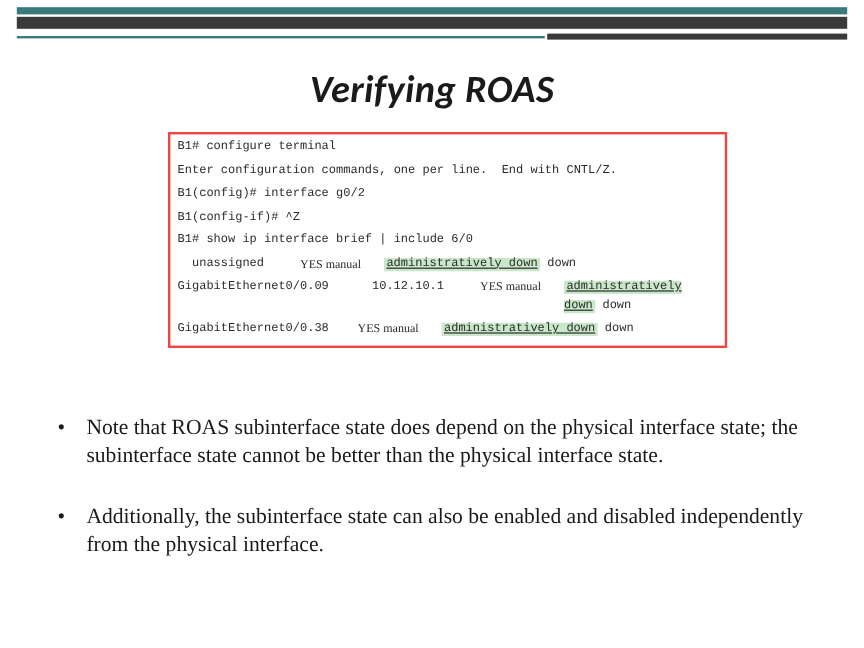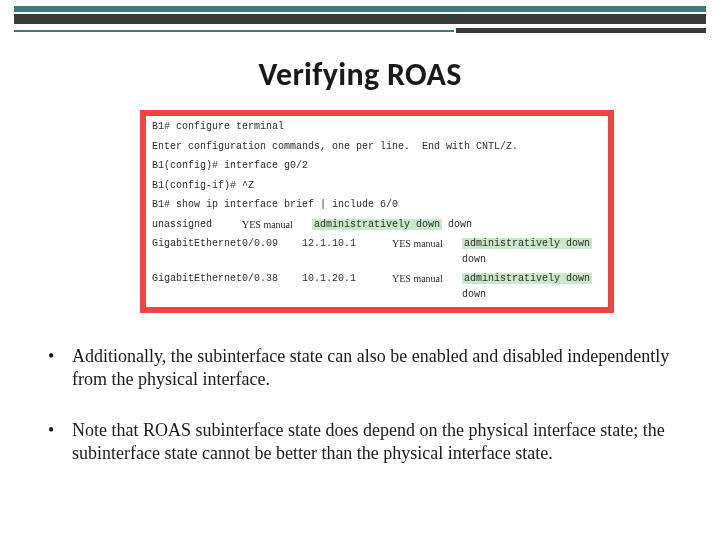--- a/index.html
+++ b/index.html
@@ -32,50 +32,51 @@
   .bar.teal-thin{top:30px;left:14px;width:440px;border-top:2px solid var(--teal);}
   .bar.dark-over{top:28px;left:456px;width:250px;border-top:5px solid var(--dark);}
 
   .title{
     position:absolute;top:55px;left:0;width:100%;
     text-align:center;
     font-family:"Calibri","Segoe UI",Arial,sans-serif;
     font-weight:700;
     font-size:32px;
     letter-spacing:0.3px;
+    font-style:italic;
   }
 
   .codebox{
     position:absolute;
     left:140px;top:110px;width:462px;
-    border:6px solid #ef4444;
+    border:2px solid #ef4444;
     background:#fff;
     font-family:"Courier New",Courier,monospace;
     font-size:10px;
     line-height:1.55;
     color:#2b2b2b;
     padding:3px 0 1px;
   }
   .codeline{
     white-space:pre;
     padding:0 6px 2px;
     margin-bottom:2px;
     position:relative;
   }
   
   .row{
     display:flex;
     padding:0 6px 2px;
     margin-bottom:2px;
   }
   .row .c0{flex:0 0 150px;}
-  .row .c1{flex:0 0 90px;}
+  .row .c1{flex:0 0 90px;margin-left:12px;}
   .row .c2{flex:0 0 70px;font-family:Liberation Serif, serif;}
   .row .c3{flex:1 1 auto;}
-  .row .c3 span.status{background:var(--hl);padding:0 2px;}
+  .row .c3 span.status{background:var(--hl);padding:0 2px;text-decoration:underline;}
 
   .bullets{
     position:absolute;left:48px;right:48px;top:345px;
     font-size:18px;
     line-height:1.28;
   }
   .bullets ul{list-style:none;margin:0;padding:0;}
   .bullets li{
     position:relative;
     padding-left:24px;
@@ -108,32 +109,31 @@
     <div class="codeline">B1(config-if)# ^Z</div>
     <div class="codeline">B1# show ip interface brief | include 6/0</div>
 
     <div class="row">
       <div class="c1">unassigned</div>
       <div class="c2">YES manual</div>
       <div class="c3"><span class="status">administratively down</span> <span>down</span></div>
     </div>
     <div class="row">
       <div class="c0">GigabitEthernet0/0.09</div>
-      <div class="c1">12.1.10.1</div>
+      <div class="c1">10.12.10.1</div>
       <div class="c2">YES manual</div>
       <div class="c3"><span class="status">administratively down</span> <span>down</span></div>
     </div>
     <div class="row">
       <div class="c0">GigabitEthernet0/0.38</div>
-      <div class="c1">10.1.20.1</div>
       <div class="c2">YES manual</div>
       <div class="c3"><span class="status">administratively down</span> <span>down</span></div>
     </div>
   </div>
 
   <div class="bullets">
     <ul>
+      <li>Note that ROAS subinterface state does depend on the physical interface state; the subinterface state cannot be better than the physical interface state.</li>
       <li>Additionally, the subinterface state can also be enabled and disabled independently from the physical interface.</li>
-      <li>Note that ROAS subinterface state does depend on the physical interface state; the subinterface state cannot be better than the physical interface state.</li>
     </ul>
   </div>
 
 </div>
 
 </body></html>

